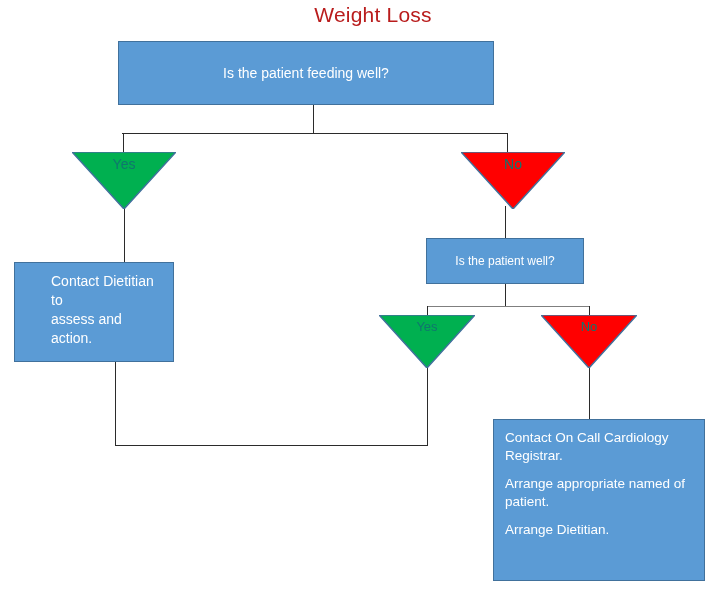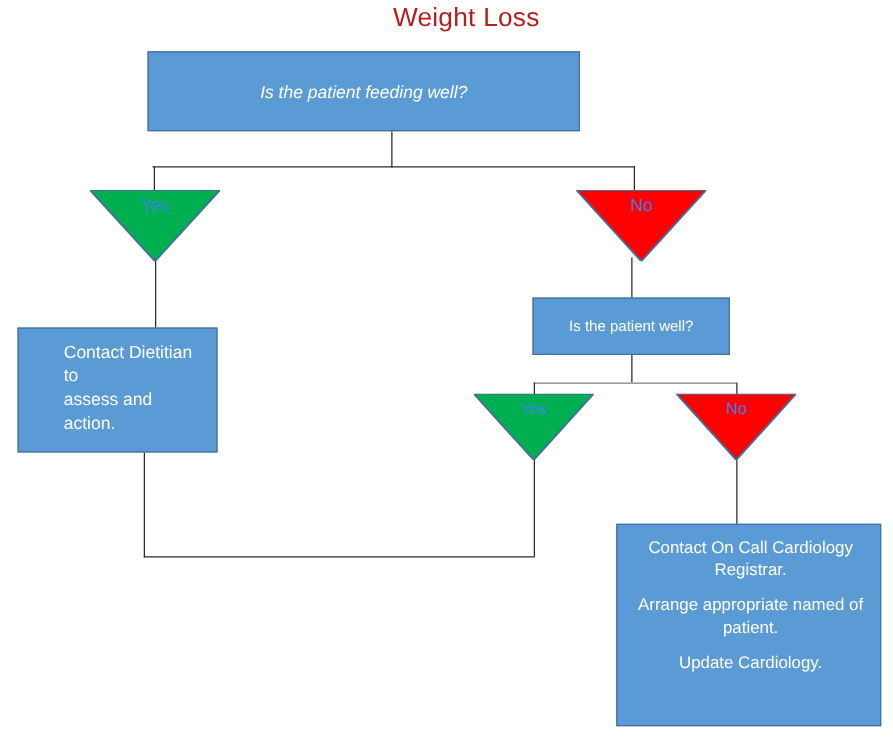--- a/index.html
+++ b/index.html
@@ -39,24 +39,23 @@
     text-align: center;
   }
   .node-box .txt {
     display: block;
     white-space: pre-line;
   }
   
   #box-feeding {
     left: 118px;
     top: 41px;
-    width: 346px;
+    width: 376px;
     height: 64px;
     font-size: 14px;
-    font-style: italic;
   }
   
   #box-patient-well {
     left: 426px;
     top: 238px;
     width: 158px;
     height: 46px;
     font-size: 12px;
     justify-content: center;
   }
@@ -86,38 +85,37 @@
     justify-content: flex-start;
     padding: 9px 8px 0 11px;
   }
   #box-cardiology .lines {
     text-align: left;
     width: 100%;
   }
   #box-cardiology .para {
     line-height: 1.3;
     margin-bottom: 11px;
-    text-align: center;
   }
   #box-cardiology .para:last-child {
     margin-bottom: 0;
   }
   
   .tri {
     position: absolute;
   }
   .tri svg {
     display: block;
   }
   .tri .tri-label {
     position: absolute;
     left: 0;
     width: 100%;
     text-align: center;
-    color: #3b82f6;
+    color: #0f766e;
     pointer-events: none;
   }
   #tri-yes-1 { left: 72px; top: 152px; width: 104px; height: 57px; }
   #tri-yes-1 .tri-label { top: 4px; font-size: 14px; }
   #tri-no-1 { left: 461px; top: 152px; width: 104px; height: 57px; }
   #tri-no-1 .tri-label { top: 4px; font-size: 14px; }
   #tri-yes-2 { left: 379px; top: 315px; width: 96px; height: 53px; }
   #tri-yes-2 .tri-label { top: 4px; font-size: 13px; }
   #tri-no-2 { left: 541px; top: 315px; width: 96px; height: 53px; }
   #tri-no-2 .tri-label { top: 4px; font-size: 13px; }
@@ -174,21 +172,21 @@
 
   <div class="node-box" id="box-dietitian">
     <span class="txt">Contact Dietitian to
 assess and action.</span>
   </div>
 
   <div class="node-box" id="box-cardiology">
     <div class="lines">
       <div class="para">Contact On Call Cardiology Registrar.</div>
       <div class="para">Arrange appropriate named of patient.</div>
-      <div class="para">Update Cardiology.</div>
+      <div class="para">Arrange Dietitian.</div>
     </div>
   </div>
 
   <div class="tri" id="tri-yes-1">
     <svg width="104" height="57" viewBox="0 0 104 57">
       <polygon points="0,0 104,0 52,57" fill="#00B050" stroke="#41719C" stroke-width="1.5"></polygon>
     </svg>
     <span class="tri-label">Yes</span>
   </div>
 

